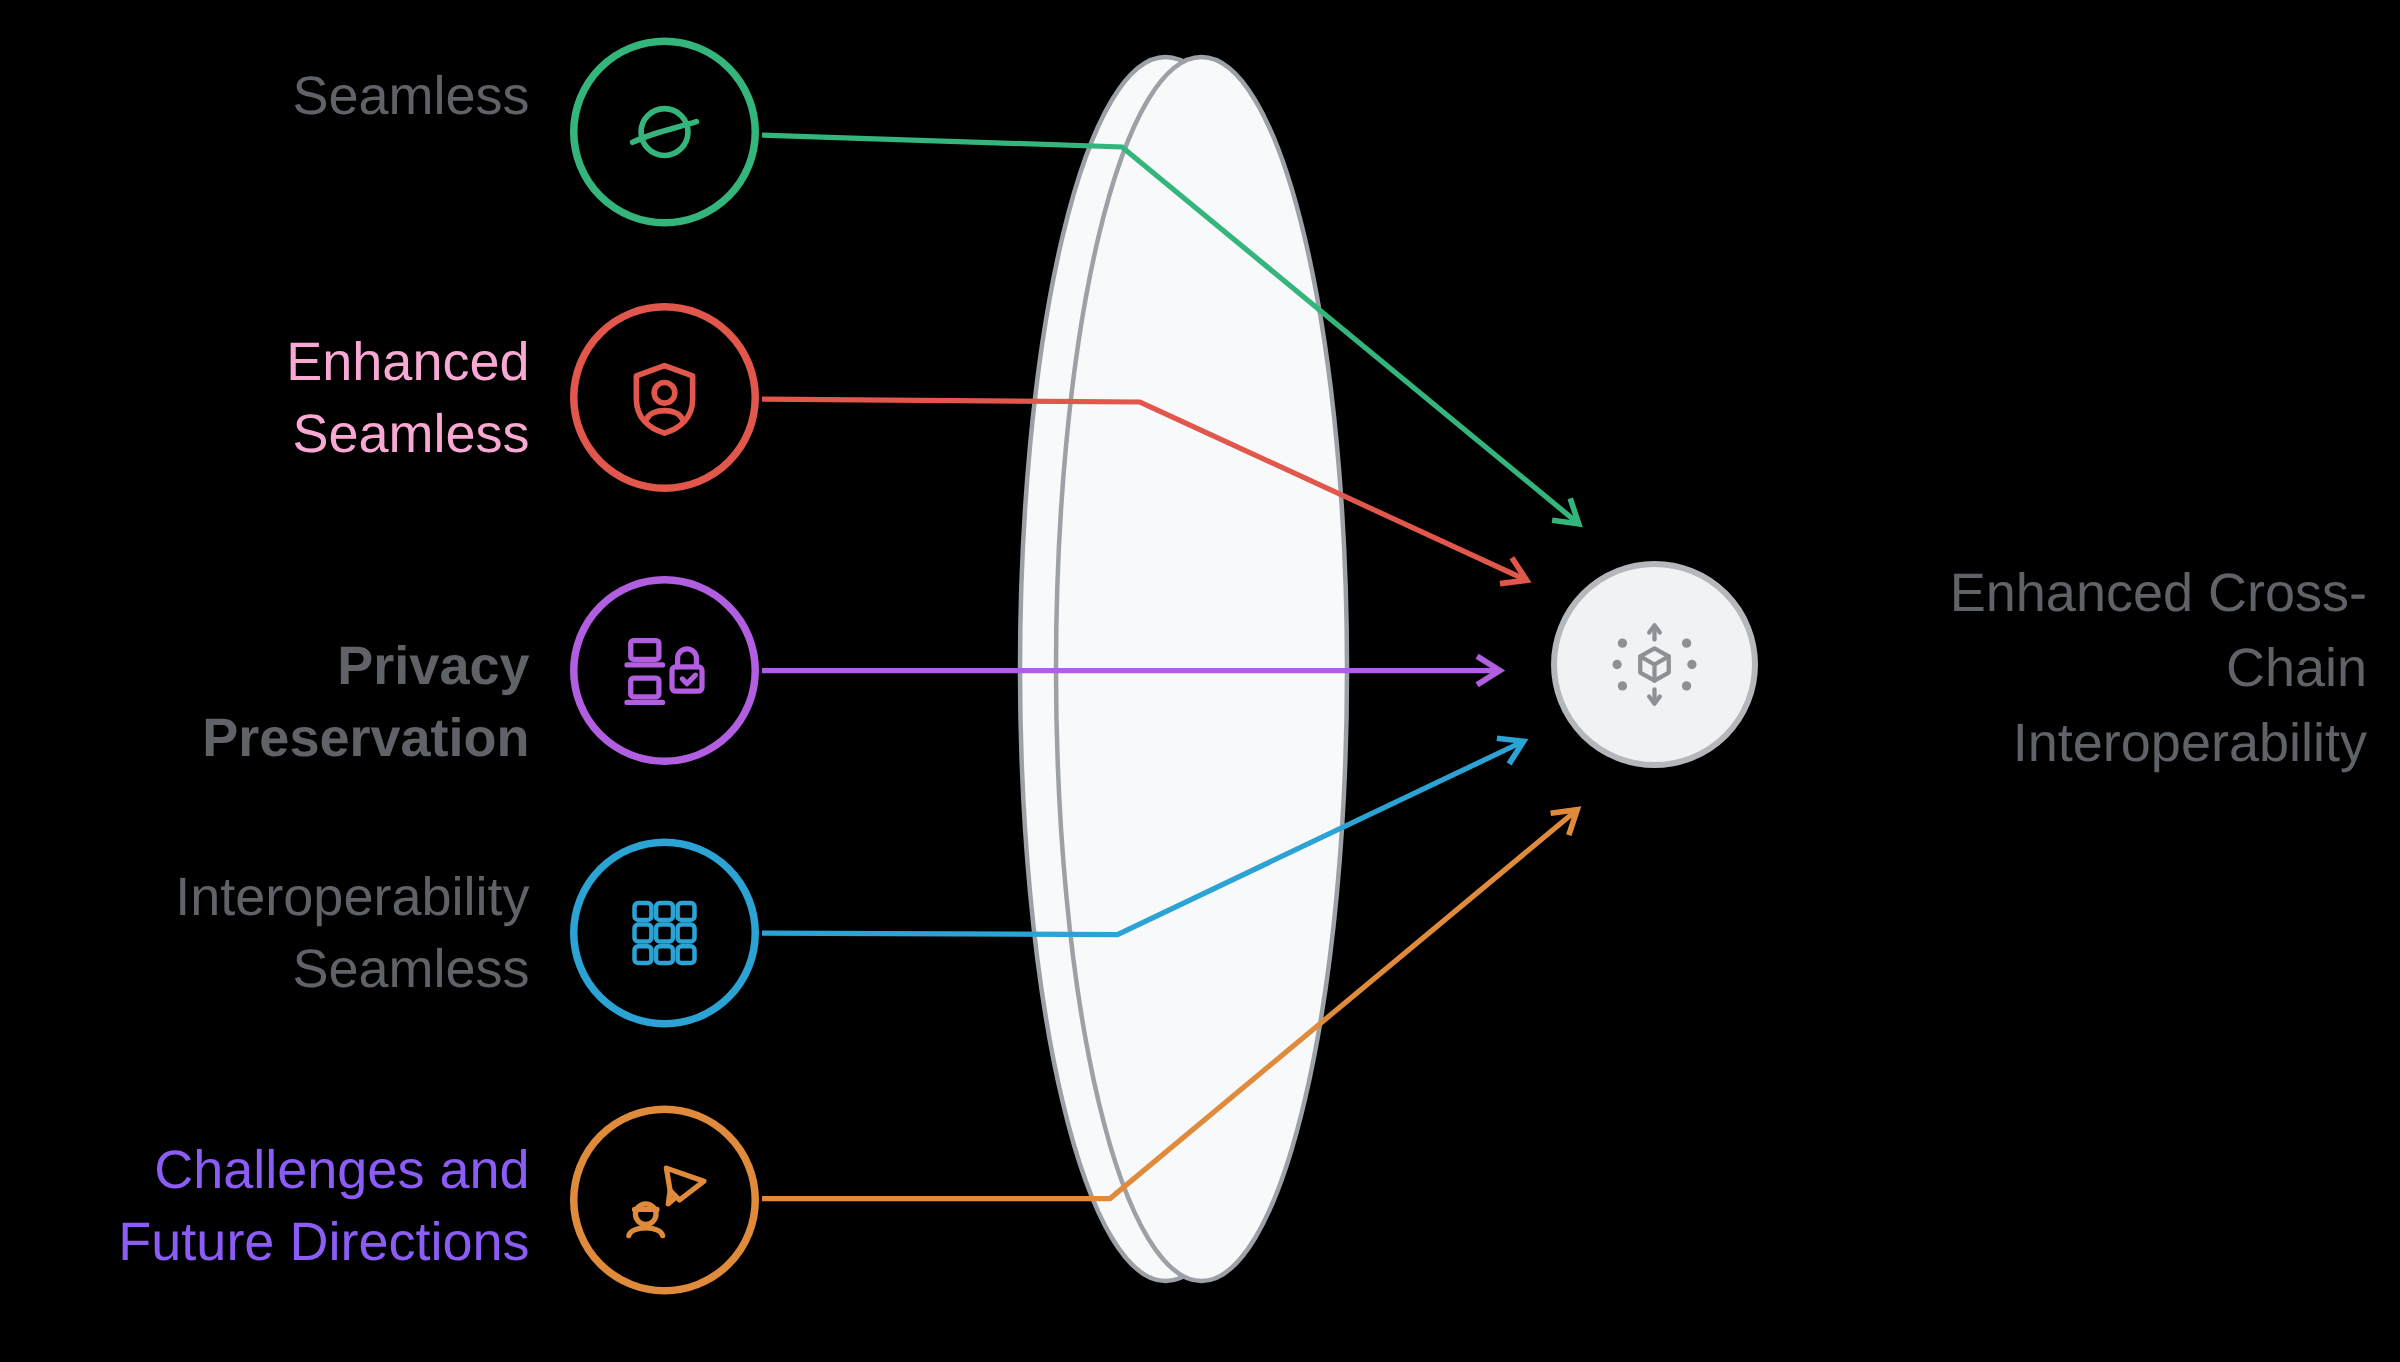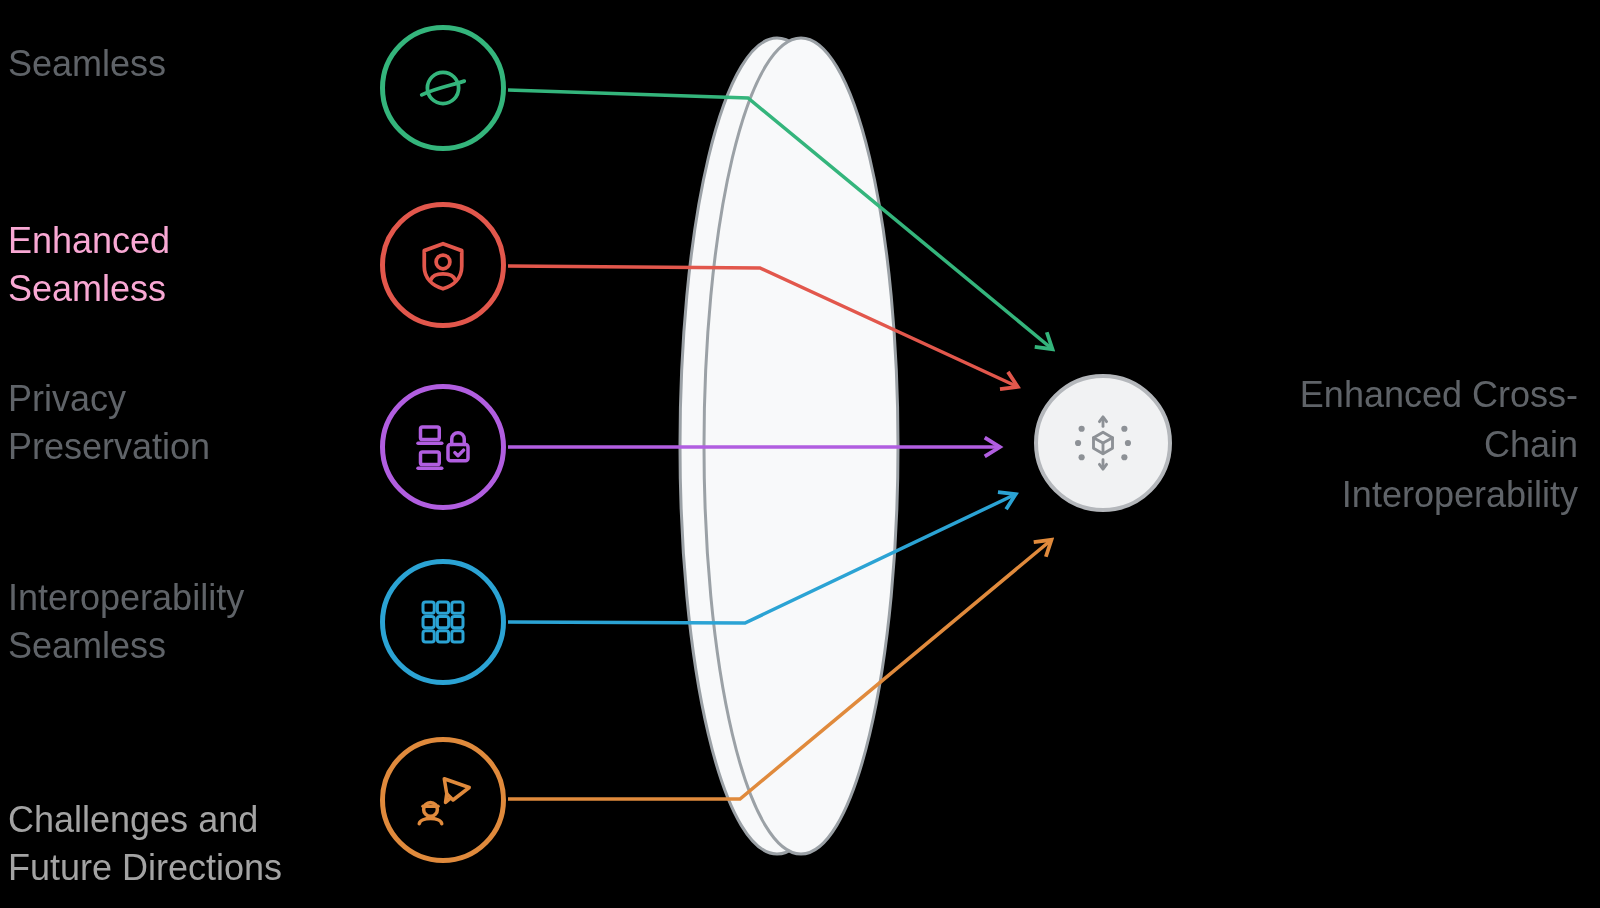--- a/index.html
+++ b/index.html
@@ -1,19 +1,19 @@
 <!DOCTYPE html>
 <html><head>
 <meta charset="utf-8">
 <style>
   html,body{margin:0;padding:0;background:#000;}
   .canvas{position:relative;width:1600px;height:908px;overflow:hidden;
           font-family:"Liberation Sans",sans-serif;}
   .layer{position:absolute;left:0;top:0;width:1600px;height:908px;}
-  .item-label{position:absolute;left:8px;width:345px;
+  .item-label{position:absolute;left:8px;width:345px;text-align:right;
               font-size:36px;line-height:48px;font-weight:400;}
   .icon-circle{position:absolute;left:380px;width:116px;height:116px;border-radius:50%;
                border:5px solid;display:flex;align-items:center;justify-content:center;}
   .icon-circle svg{display:block;}
   .target-node{position:absolute;left:1034px;top:374px;width:130px;height:130px;border-radius:50%;
                background:#f1f2f3;border:4px solid #b4b7bb;
                display:flex;align-items:center;justify-content:center;}
   .target-label{position:absolute;left:1218px;top:370px;width:360px;text-align:right;
                 font-size:36px;line-height:50px;font-weight:400;}
   .line{display:block;}
@@ -69,21 +69,21 @@
     <span class="line">Seamless</span>
   </div>
   <div class="icon-circle" style="top: 202px; border-color: rgb(226, 87, 76);">
     <svg width="60" height="60" viewBox="0 0 48 48" fill="none" stroke="currentColor" stroke-width="3" stroke-linecap="round" stroke-linejoin="round" style="color: rgb(226, 87, 76);">
       <path d="M24 7 L39 12.5 V25 C39 34.5 32.5 40.5 24 43 C15.5 40.5 9 34.5 9 25 V12.5 Z"></path>
       <circle cx="24" cy="21.5" r="5.5"></circle>
       <path d="M14.5 35.5 C16.5 29.5 31.5 29.5 33.5 35.5"></path>
     </svg>
   </div>
 
-  <div class="item-label" style="top: 375px; color: rgb(95, 99, 104);">
+  <div class="item-label" style="top: 420px; color: rgb(95, 99, 104); font-weight: bold;">
     <span class="line">Privacy</span>
     <span class="line">Preservation</span>
   </div>
   <div class="icon-circle" style="top: 384px; border-color: rgb(177, 94, 224);">
     <svg width="60" height="60" viewBox="0 0 48 48" fill="none" stroke="currentColor" stroke-width="2.8" stroke-linecap="round" stroke-linejoin="round" style="color: rgb(177, 94, 224);">
       <rect x="6" y="8" width="15" height="10" rx="1.5"></rect>
       <path d="M4 21 H23"></path>
       <rect x="6" y="28" width="15" height="10" rx="1.5"></rect>
       <path d="M4 41 H23"></path>
       <path d="M31 22 v-4.5 a5 5 0 0 1 10 0 V22"></path>
@@ -103,21 +103,21 @@
       <rect x="31" y="8" width="9" height="9" rx="2"></rect>
       <rect x="8" y="19.5" width="9" height="9" rx="2"></rect>
       <rect x="19.5" y="19.5" width="9" height="9" rx="2"></rect>
       <rect x="31" y="19.5" width="9" height="9" rx="2"></rect>
       <rect x="8" y="31" width="9" height="9" rx="2"></rect>
       <rect x="19.5" y="31" width="9" height="9" rx="2"></rect>
       <rect x="31" y="31" width="9" height="9" rx="2"></rect>
     </svg>
   </div>
 
-  <div class="item-label" style="top: 796px; color: #a3a3a3;">
+  <div class="item-label" style="top: 756px; color: #8b5cf6;">
     <span class="line">Challenges and</span>
     <span class="line">Future Directions</span>
   </div>
   <div class="icon-circle" style="top: 737px; border-color: rgb(224, 138, 60);">
     <svg width="60" height="60" viewBox="0 0 48 48" fill="none" stroke="currentColor" stroke-width="2.8" stroke-linecap="round" stroke-linejoin="round" style="color: rgb(224, 138, 60);">
       <path d="M25 7 L45 14 L32 24 L27 19 Z"></path>
       <path d="M27 19 L26 26 L30 22.5"></path>
       <circle cx="14" cy="31.5" r="5.5"></circle>
       <path d="M8 29 H20"></path>
       <path d="M5 43 C6 37.5 22 37.5 23 43"></path>

